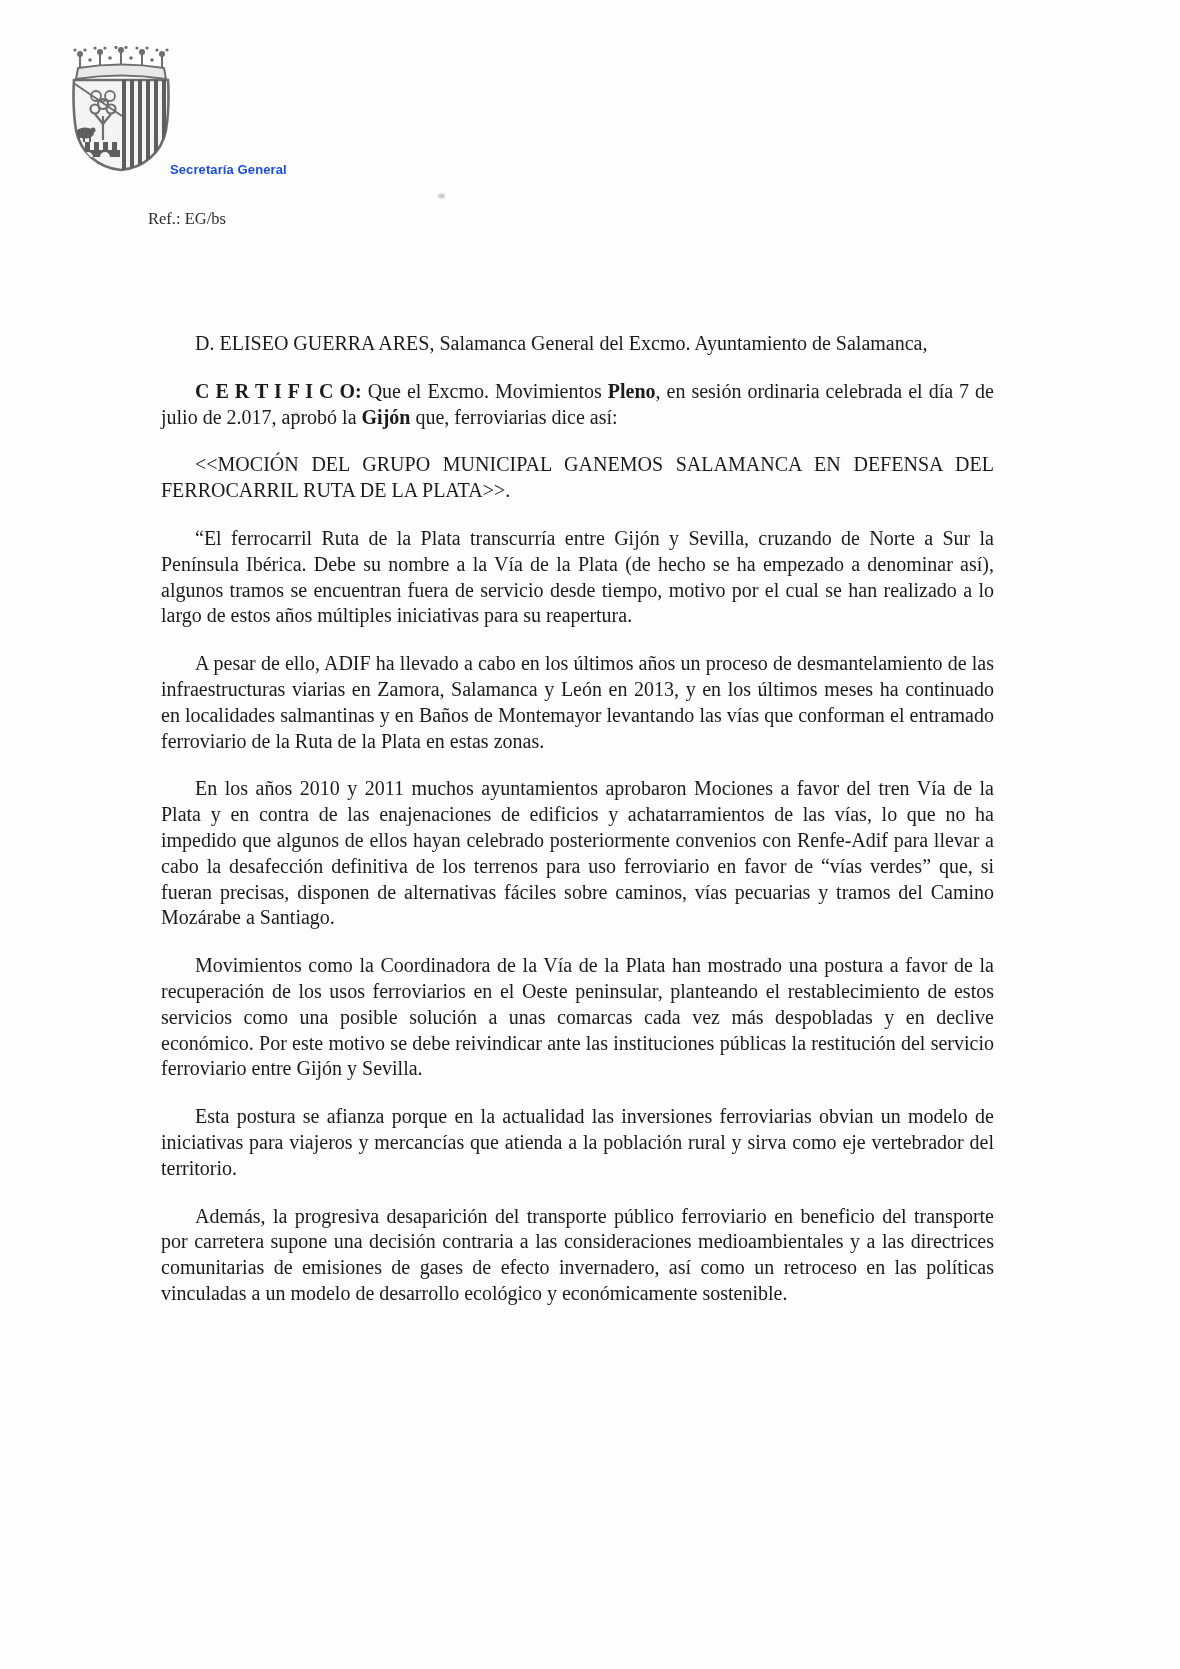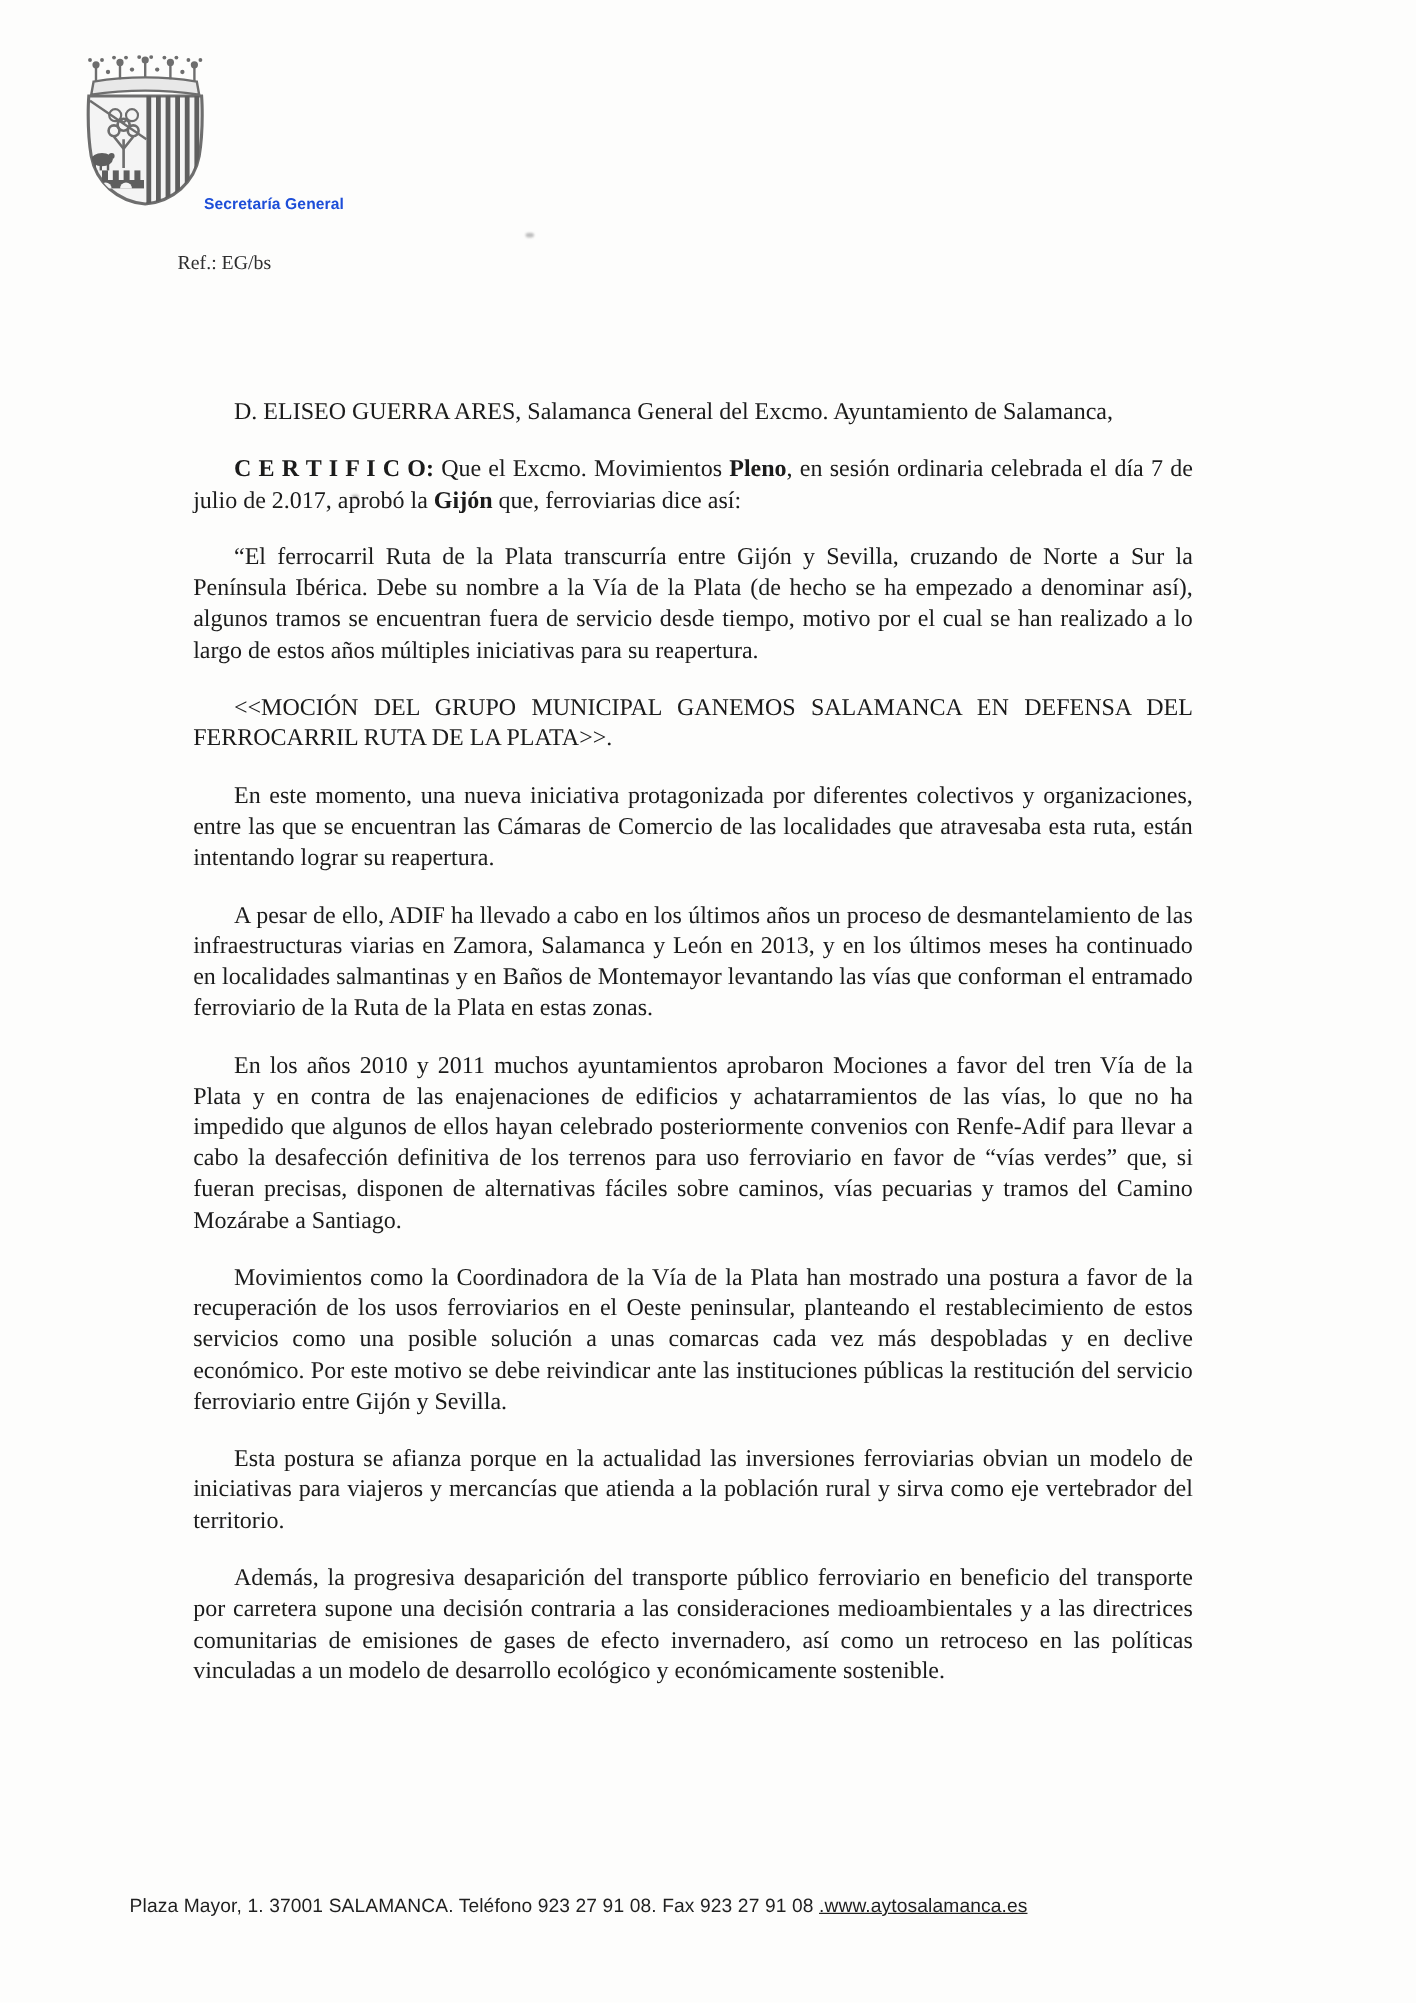--- a/index.html
+++ b/index.html
@@ -189,25 +189,23 @@
 
   <div class="dept">Secretaría General</div>
   <div class="ref">Ref.: EG/bs</div>
 
   <div class="speck s1"></div>
   <div class="speck s2"></div>
 
   <main class="doc-body" id="doc-body">
       <p class="para"><span>D. ELISEO GUERRA ARES, Salamanca General del Excmo. Ayuntamiento de Salamanca,</span></p>
       <p class="para"><span class="b">C E R T I F I C O: </span><span>Que el Excmo. Movimientos </span><span class="b">Pleno</span><span>, en sesión ordinaria celebrada el día 7 de julio de 2.017, aprobó la </span><span class="b">Gijón</span><span> que, ferroviarias dice así:</span></p>
+      <p class="para"><span>&lt;&lt;MOCIÓN DEL GRUPO MUNICIPAL GANEMOS SALAMANCA EN DEFENSA DEL FERROCARRIL RUTA DE LA PLATA&gt;&gt;.</span></p>
       <p class="para"><span>“El ferrocarril Ruta de la Plata transcurría entre Gijón y Sevilla, cruzando de Norte a Sur la Península Ibérica. Debe su nombre a la Vía de la Plata (de hecho se ha empezado a denominar así), algunos tramos se encuentran fuera de servicio desde tiempo, motivo por el cual se han realizado a lo largo de estos años múltiples iniciativas para su reapertura.</span></p>
-      <p class="para"><span>&lt;&lt;MOCIÓN DEL GRUPO MUNICIPAL GANEMOS SALAMANCA EN DEFENSA DEL FERROCARRIL RUTA DE LA PLATA&gt;&gt;.</span></p>
-      <p class="para"><span>En este momento, una nueva iniciativa protagonizada por diferentes colectivos y organizaciones, entre las que se encuentran las Cámaras de Comercio de las localidades que atravesaba esta ruta, están intentando lograr su reapertura.</span></p>
       <p class="para"><span>A pesar de ello, ADIF ha llevado a cabo en los últimos años un proceso de desmantelamiento de las infraestructuras viarias en Zamora, Salamanca y León en 2013, y en los últimos meses ha continuado en localidades salmantinas y en Baños de Montemayor levantando las vías que conforman el entramado ferroviario de la Ruta de la Plata en estas zonas.</span></p>
       <p class="para"><span>En los años 2010 y 2011 muchos ayuntamientos aprobaron Mociones a favor del tren Vía de la Plata y en contra de las enajenaciones de edificios y achatarramientos de las vías, lo que no ha impedido que algunos de ellos hayan celebrado posteriormente convenios con Renfe-Adif para llevar a cabo la desafección definitiva de los terrenos para uso ferroviario en favor de “vías verdes” que, si fueran precisas, disponen de alternativas fáciles sobre caminos, vías pecuarias y tramos del Camino Mozárabe a Santiago.</span></p>
       <p class="para"><span>Movimientos como la Coordinadora de la Vía de la Plata han mostrado una postura a favor de la recuperación de los usos ferroviarios en el Oeste peninsular, planteando el restablecimiento de estos servicios como una posible solución a unas comarcas cada vez más despobladas y en declive económico. Por este motivo se debe reivindicar ante las instituciones públicas la restitución del servicio ferroviario entre Gijón y Sevilla.</span></p>
       <p class="para"><span>Esta postura se afianza porque en la actualidad las inversiones ferroviarias obvian un modelo de iniciativas para viajeros y mercancías que atienda a la población rural y sirva como eje vertebrador del territorio.</span></p>
       <p class="para"><span>Además, la progresiva desaparición del transporte público ferroviario en beneficio del transporte por carretera supone una decisión contraria a las consideraciones medioambientales y a las directrices comunitarias de emisiones de gases de efecto invernadero, así como un retroceso en las políticas vinculadas a un modelo de desarrollo ecológico y económicamente sostenible.</span></p>
     </main>
 
-  <footer class="footer"><span>Plaza Mayor, 1. 37001 SALAMANCA. Teléfono 923 27 91 08. Fax 923 27 91 08 </span><span class="site">.www.aytosalamanca.es</span></footer>
 
 </div>
 
 </body></html>

